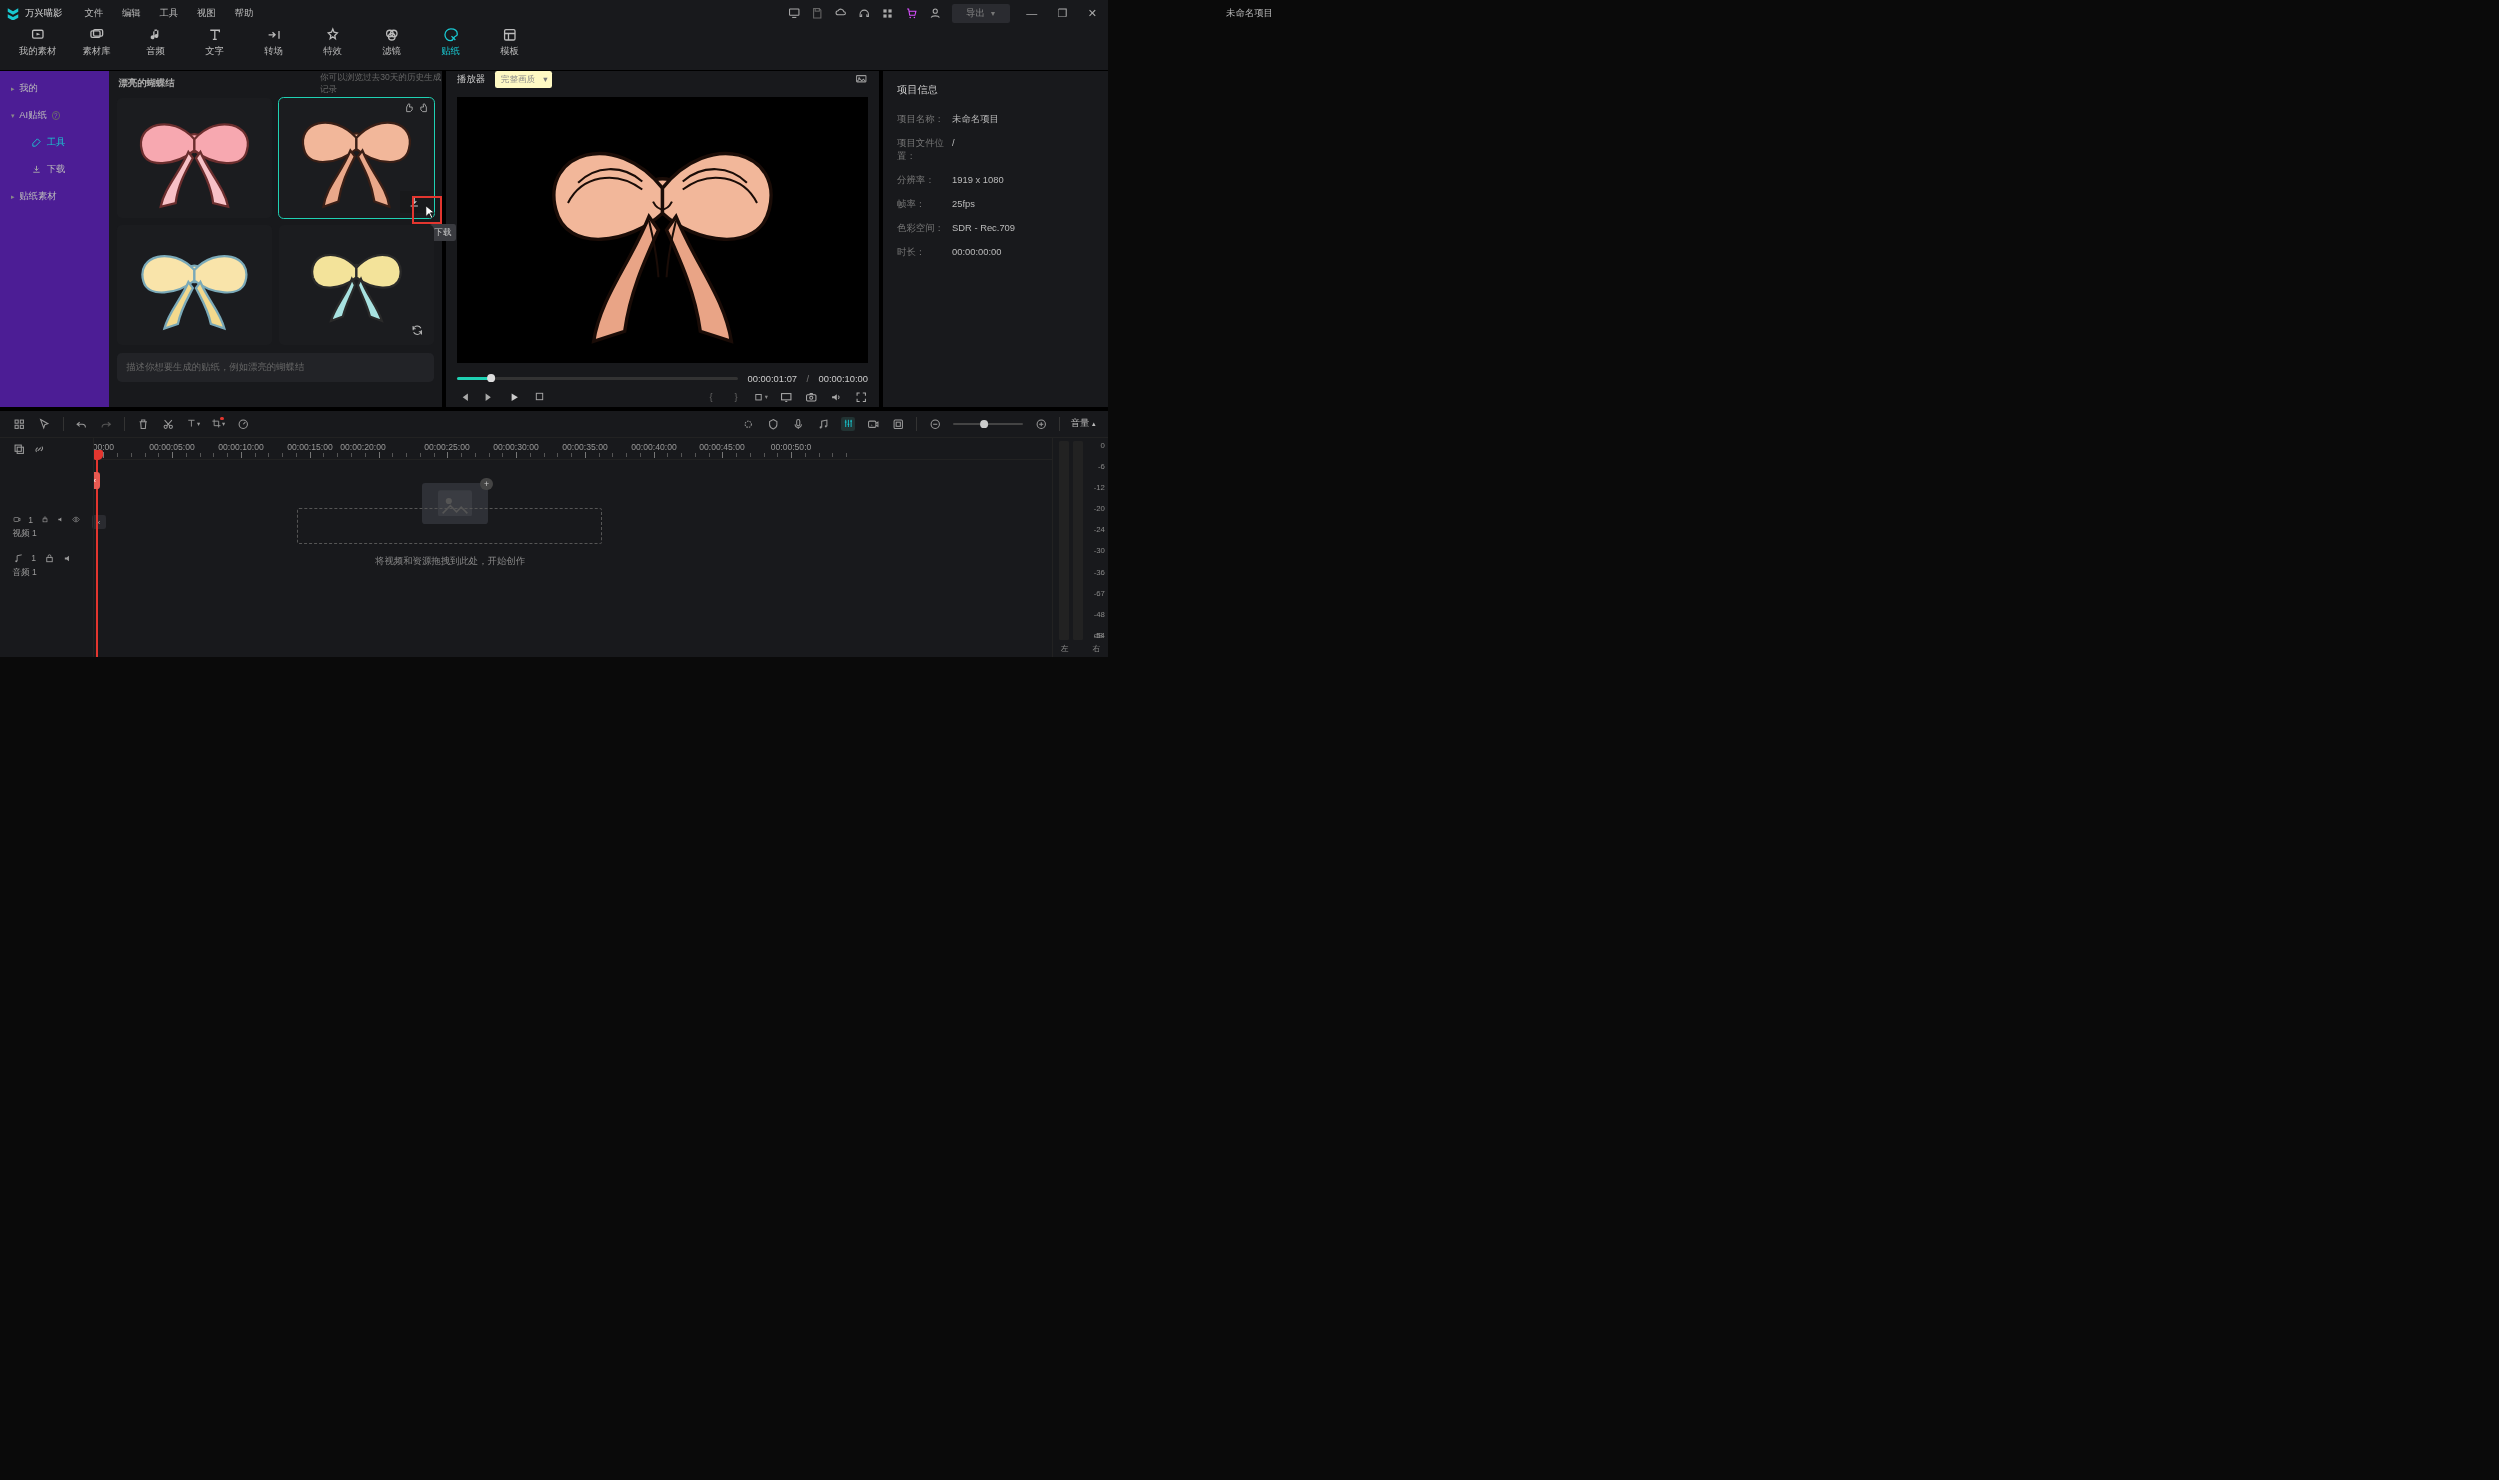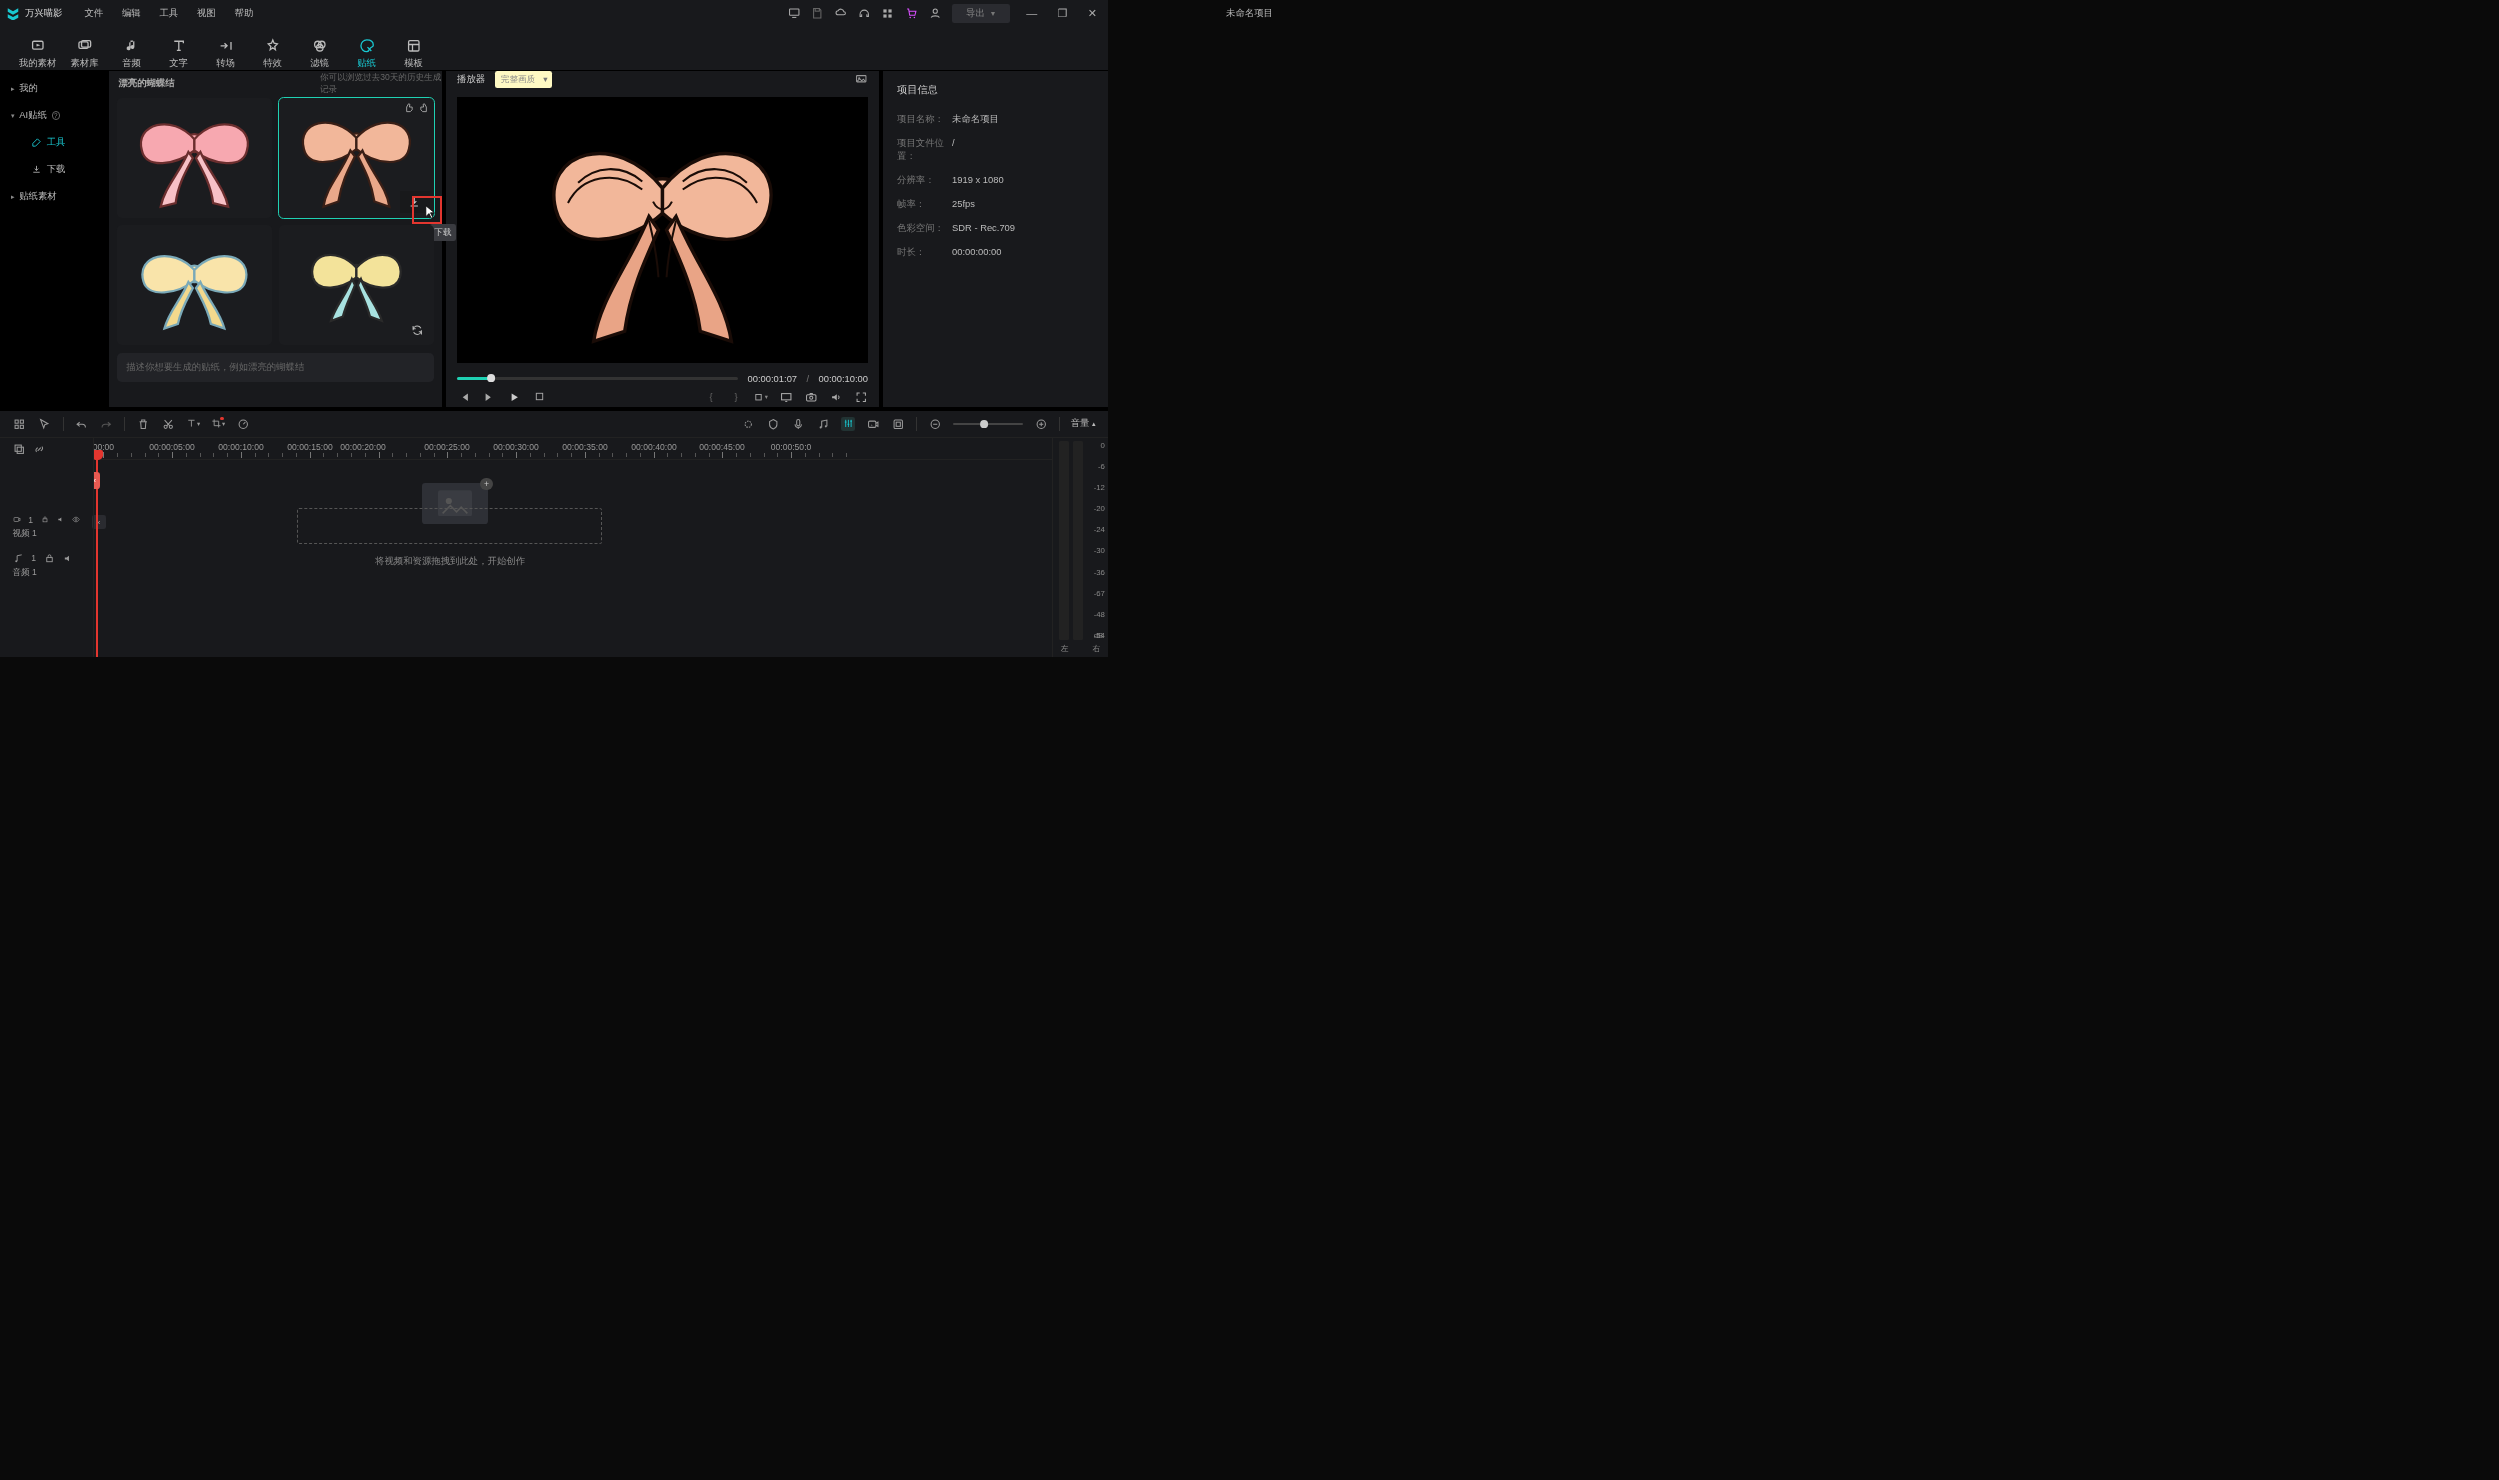--- a/index.html
+++ b/index.html
@@ -10,29 +10,29 @@
 .titlebar .logo { width: 14px; height: 14px; margin-right: 4.7px; }
 .titlebar .app-name { color: #ddd; font-size: 9.4px; margin-right: 12.5px; }
 .titlebar .menu-item { color: #bbb; font-size: 9.4px; padding: 0 9.4px; cursor: pointer; }
 .titlebar .title-center { position: absolute; left: 50%; transform: translateX(-50%); color: #bbb; font-size: 9.4px; }
 .titlebar .right { margin-left: auto; display: flex; align-items: center; gap: 11px; }
 .titlebar .right .tb-icon { width: 12.5px; height: 12.5px; cursor: pointer; display:flex; align-items:center; justify-content:center; }
 .export-btn { background: #2a2b30; color: #888; padding: 3.1px 14px; border-radius: 2.3px; font-size: 9.4px; display:flex; align-items:center; gap:4.7px; }
 .win-control { color: #aaa; font-size: 11px; padding: 0 4.7px; cursor: pointer; }
 
 
-.toptabs { height: 44px; background: #18191c; display: flex; align-items: flex-end; padding: 0 14px; gap: 0; border-bottom: 0.8px solid #000; }
+.toptabs { height: 44px; background: #18191c; display: flex; align-items: flex-start; padding: 0 14px; gap: 12px; border-bottom: 0.8px solid #000; }
 .toptab { display: flex; flex-direction: column; align-items: center; gap: 3.1px; width: 47px; cursor: pointer; color: #bbb; font-size: 9.4px; }
 .toptab.active { color: #19c8d1; }
 .toptab svg { width: 15.6px; height: 15.6px; }
 
 
 .main { display: flex; height: calc(100% - 26.6px - 44px - 250px); }
 .left-col { width: 446px; background: #18191c; display: flex; border-right: 4.7px solid #000; }
-.sidebar { width: 109px; background: #000000; padding-top: 4.7px; }
+.sidebar { width: 109px; background: #4c1d95; padding-top: 4.7px; }
 .side-item { padding: 7px 11px; color: #bbb; font-size: 9.4px; display: flex; align-items: center; gap: 4.7px; cursor: pointer; }
 .side-item.sub { padding-left: 31px; }
 .side-item.active { color: #19c8d1; }
 .side-collapse { position: absolute; margin-top: 305px; margin-left: 92px; width: 14px; height: 14px; background:#2a2b30; border-radius:2.3px; display:flex; align-items:center; justify-content:center; color:#aaa; font-size:7.8px; }
 
 .gallery { flex: 1; padding: 4.7px 7.8px; position: relative; }
 .gallery-title { color: #aaa; font-size: 9.4px; margin: 1.6px 0 1.6px 1.6px; font-weight: bold;}
 .gallery-hint { color: #666; font-size: 8.6px; position:absolute; left:211px; top:1.6px;}
 .grid { display: grid; grid-template-columns: 1fr 1fr; gap: 7.8px; margin-top: 7.8px; }
 .card { background: #1b1c1f; border-radius: 4.7px; height: 120px; position: relative; display:flex; align-items:center; justify-content:center; }

